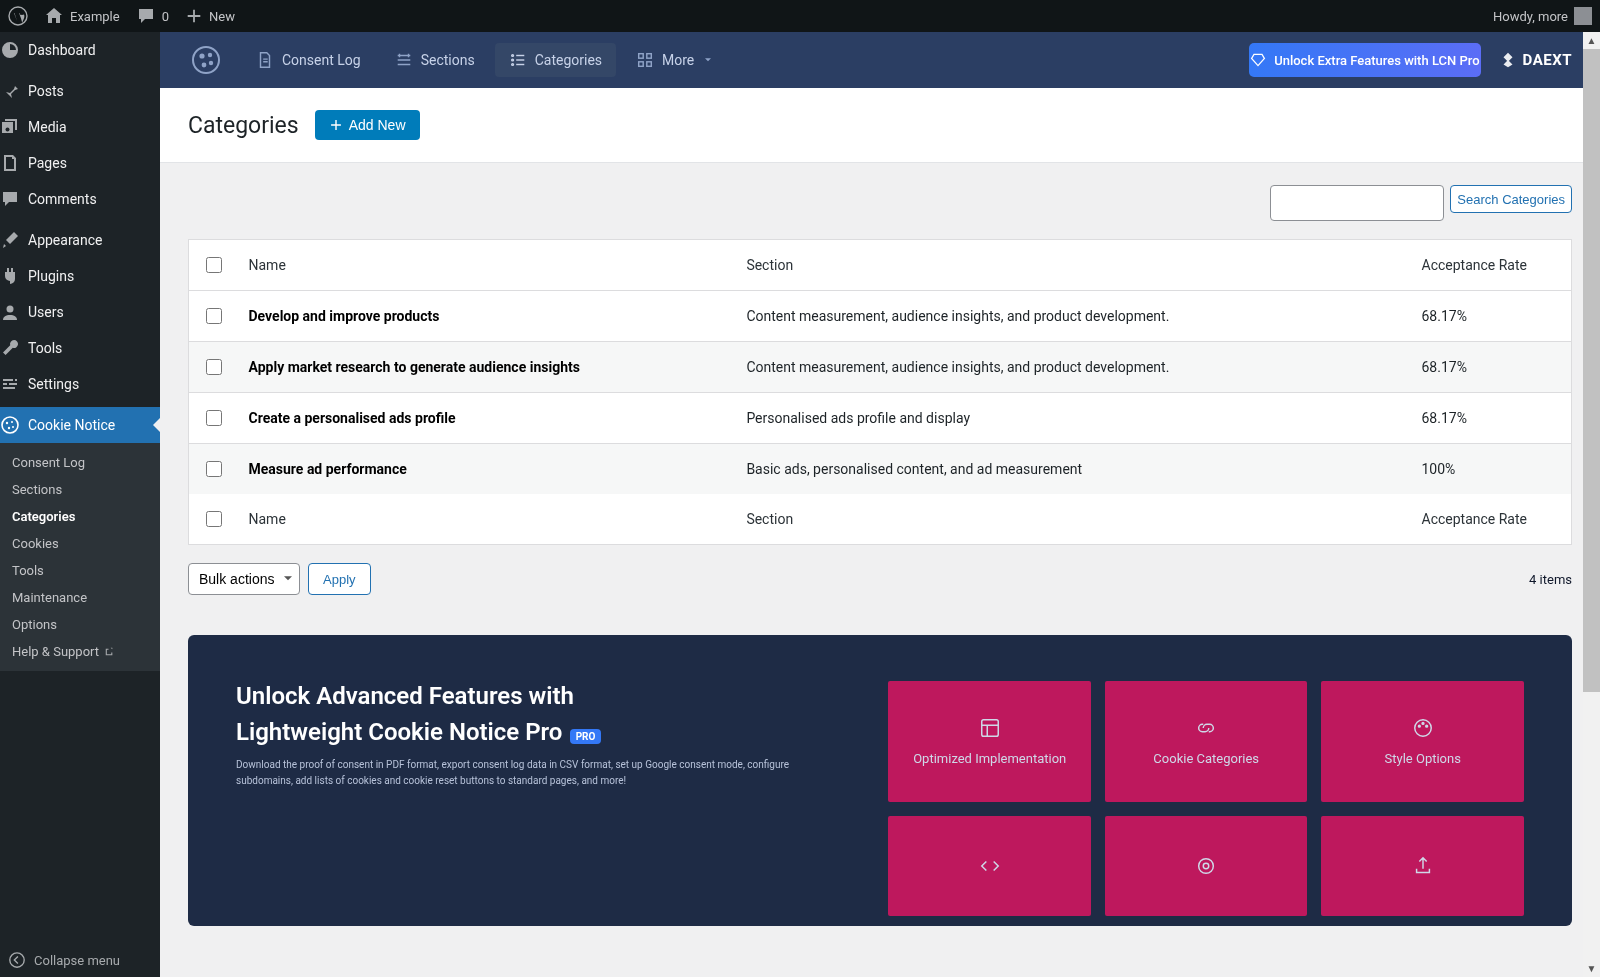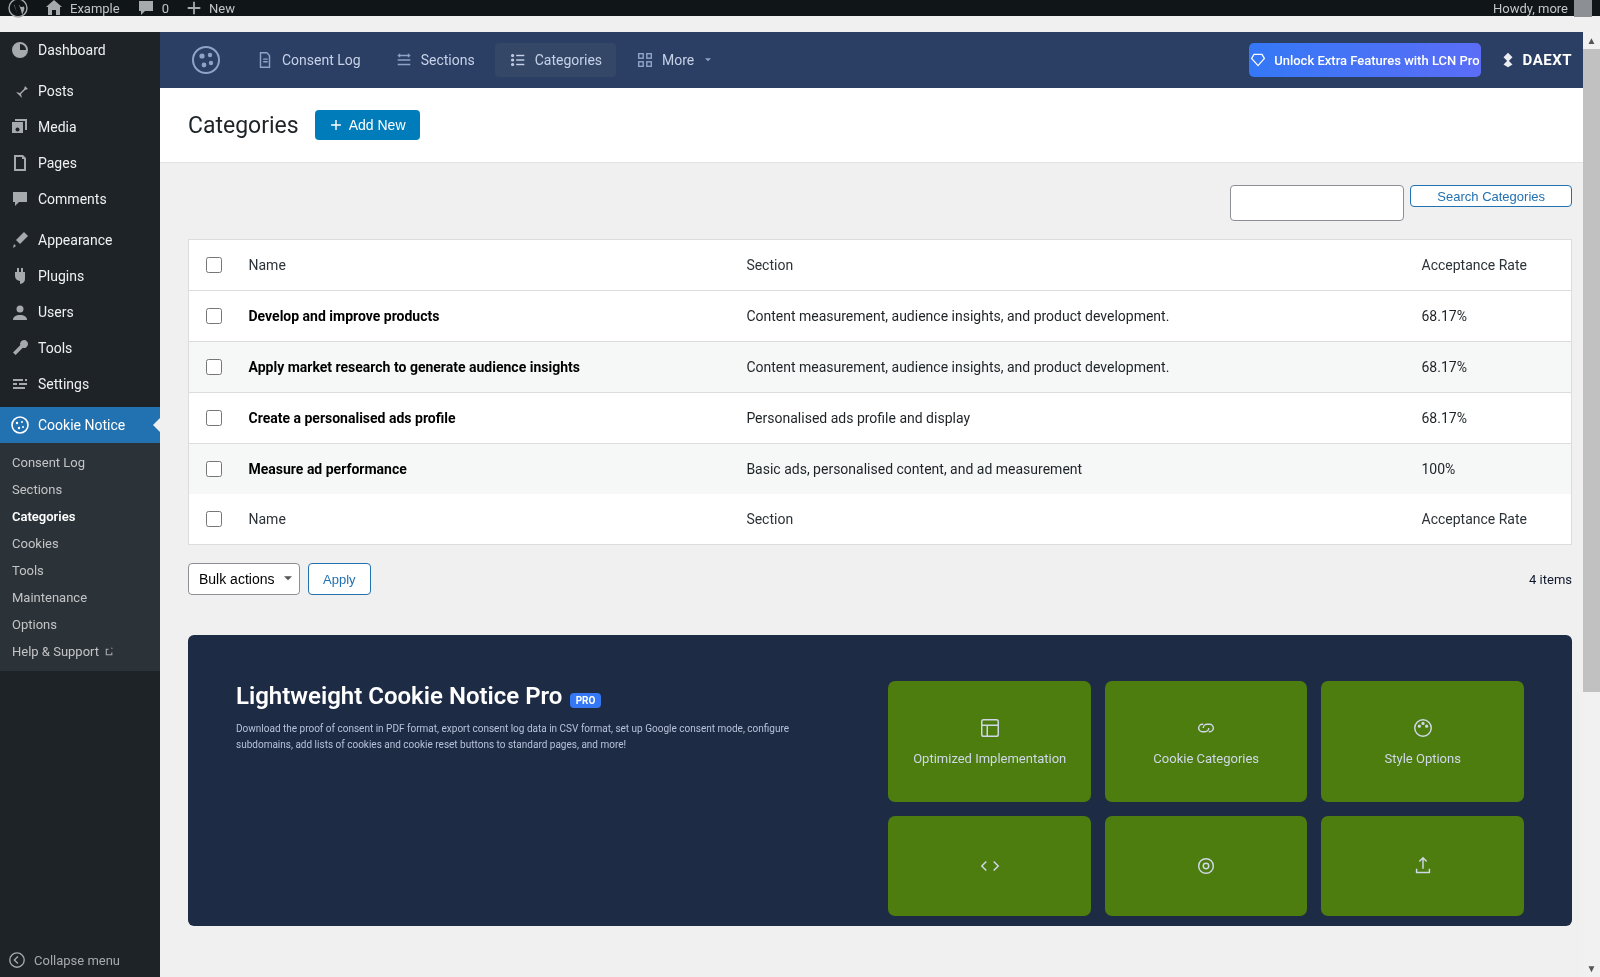--- a/index.html
+++ b/index.html
@@ -12,28 +12,28 @@
     --link:#2271b1;
     --body-bg:#f0f0f1;
     --border:#dcdcde;
   }
   *{box-sizing:border-box;}
   html,body{margin:0;padding:0;height:100%;font-family:-apple-system,BlinkMacSystemFont,"Segoe UI",Roboto,Oxygen-Sans,Ubuntu,Cantarell,"Helvetica Neue",sans-serif;font-size:13px;color:#1d2327;background:var(--body-bg);}
   a{color:var(--link);text-decoration:none;}
   svg{display:block;}
 
   
-  .adminbar{position:fixed;top:0;left:0;right:0;height:16px;background:var(--wp-darker);color:#c3c4c7;display:flex;font-size:13px;z-index:100;}
+  .adminbar{position:fixed;top:0;left:0;right:0;height:32px;background:var(--wp-darker);color:#c3c4c7;display:flex;font-size:13px;z-index:100;}
   .adminbar .ab-item{display:flex;align-items:center;gap:6px;padding:0 8px;height:100%;color:#c3c4c7;}
   .adminbar .spacer{flex:1;}
   .adminbar .avatar{width:18px;height:18px;background:#8c8f94;}
 
   
   .adminmenu{position:fixed;top:32px;left:0;bottom:0;width:160px;background:var(--wp-bg);color:#f0f0f1;overflow:hidden;}
-  .adminmenu .menu-item{display:flex;align-items:center;gap:8px;padding:8px 10px;color:#f0f0f1;font-size:14px;cursor:pointer;position:relative;}
+  .adminmenu .menu-item{display:flex;align-items:center;gap:8px;padding:8px 0;color:#f0f0f1;font-size:14px;cursor:pointer;position:relative;}
   .adminmenu .menu-item .mi-icon{width:20px;height:20px;display:flex;align-items:center;justify-content:center;}
   .adminmenu .menu-sep{height:5px;}
   .adminmenu .menu-item.current{background:#2271b1;color:#fff;}
   .adminmenu .menu-item.current::after{content:"";position:absolute;right:-1px;top:50%;transform:translateY(-50%);border:8px solid transparent;border-right-color:var(--body-bg);}
   .adminmenu .submenu{background:#2c3338;padding:6px 0;}
   .adminmenu .submenu .sub-item{padding:6px 12px;font-size:13px;color:#c3c4c7;cursor:pointer;display:flex;align-items:center;gap:4px;}
   .adminmenu .submenu .sub-item.current{color:#fff;font-weight:600;}
   .adminmenu .collapse{position:absolute;bottom:0;left:0;right:0;display:flex;align-items:center;gap:8px;padding:8px 8px;color:#a7aaad;font-size:13px;cursor:pointer;}
 
   
@@ -52,21 +52,21 @@
   
   .page-head{background:#fff;border-bottom:1px solid #e2e4e7;padding:22px 28px;display:flex;align-items:center;gap:16px;}
   .page-head h1{margin:0;font-size:23px;font-weight:400;color:#1d2327;}
   .add-new-btn{display:flex;align-items:center;gap:6px;background:#007cba;color:#fff;border:none;padding:7px 14px;border-radius:4px;font-size:14px;cursor:pointer;}
 
   
   .page-body{padding:22px 28px 40px;}
 
   .search-row{display:flex;justify-content:flex-end;gap:6px;margin-bottom:18px;}
   .search-row input{border:1px solid #8c8f94;border-radius:4px;height:36px;width:174px;padding:0 8px;font-size:14px;}
-  .search-row button{border:1px solid #2271b1;color:#2271b1;background:#fff;border-radius:4px;padding:0 26px;height:22px;font-size:13px;cursor:pointer;}
+  .search-row button{border:1px solid #2271b1;color:#2271b1;background:#fff;border-radius:4px;padding:0 6px;height:28px;font-size:13px;cursor:pointer;}
 
   table.list{width:100%;border-collapse:collapse;background:#fff;border:1px solid var(--border);font-size:14px;}
   table.list th, table.list td{text-align:left;padding:14px 10px;}
   table.list thead th, table.list tfoot th{font-weight:400;color:#2c3338;}
   table.list thead, table.list tfoot{background:#fff;}
   table.list tbody tr{border-top:1px solid var(--border);}
   table.list tbody tr:nth-child(even){background:#f6f7f7;}
   table.list .cb{width:40px;text-align:center;}
   table.list input[type=checkbox]{width:16px;height:16px;border:1px solid #8c8f94;border-radius:3px;}
   table.list td a{font-weight:700;color:#000000;}
@@ -79,21 +79,21 @@
   .tablenav .spacer{flex:1;}
   .tablenav .count{color:#0f172a;font-size:13px;}
 
   
   .promo{margin-top:40px;background:#1e2b45;border-radius:6px;color:#cfd8e8;padding:46px 48px 10px;display:flex;gap:60px;position:relative;}
   .promo .left{flex:0 0 46%;}
   .promo h2{color:#fff;font-size:24px;font-weight:600;margin:0 0 6px;line-height:1.25;}
   .promo .pro-badge{display:inline-block;background:#3478f6;color:#fff;font-size:10px;font-weight:700;padding:2px 6px;border-radius:4px;vertical-align:middle;margin-left:4px;}
   .promo p{font-size:10px;line-height:1.6;color:#b7c2d9;margin-top:10px;}
   .promo .grid{display:grid;grid-template-columns:repeat(3,1fr);gap:14px;flex:1;}
-  .promo .tile{background:#4d7c0f;border-radius:7px;display:flex;flex-direction:column;align-items:center;justify-content:center;gap:12px;padding:36px 10px;color:#cfd8e8;font-size:13px;text-align:center;min-height:100px;}
+  .promo .tile{background:#be185d;border-radius:2px;display:flex;flex-direction:column;align-items:center;justify-content:center;gap:12px;padding:36px 10px;color:#cfd8e8;font-size:13px;text-align:center;min-height:100px;}
   .promo .tile .ticon{width:22px;height:22px;}
 
   
   .fake-scroll{position:fixed;top:32px;right:0;width:17px;bottom:0;background:#f1f1f1;display:flex;flex-direction:column;justify-content:space-between;align-items:center;}
   .fake-scroll .arrow{width:17px;height:17px;display:flex;align-items:center;justify-content:center;color:#555;font-size:10px;}
   .fake-scroll .thumb{width:17px;flex:0 0 68%;background:#c1c1c1;}
   .fake-scroll .track{flex:1;}
 </style>
 </head>
 <body>
@@ -391,20 +391,21 @@
           <option>Bulk actions</option>
         </select>
       </div>
       <button class="apply-btn">Apply</button>
       <div class="spacer"></div>
       <div class="count">4 items</div>
     </div>
 
     <div class="promo">
       <div class="left">
+        <h2>Unlock Advanced Features with</h2>
         <div>
           <h2 style="display:inline">Lightweight Cookie Notice Pro</h2>
           <span class="pro-badge">PRO</span>
         </div>
         <p>Download the proof of consent in PDF format, export consent log data in CSV format, set up Google consent mode, configure subdomains, add lists of cookies and cookie reset buttons to standard pages, and more!</p>
       </div>
       <div class="grid">
         <div class="tile">
           <svg class="ticon" viewBox="0 0 24 24" fill="none" stroke="#cfd8e8" stroke-width="1.6">
               <rect x="3" y="3" width="18" height="18" rx="2"></rect>

